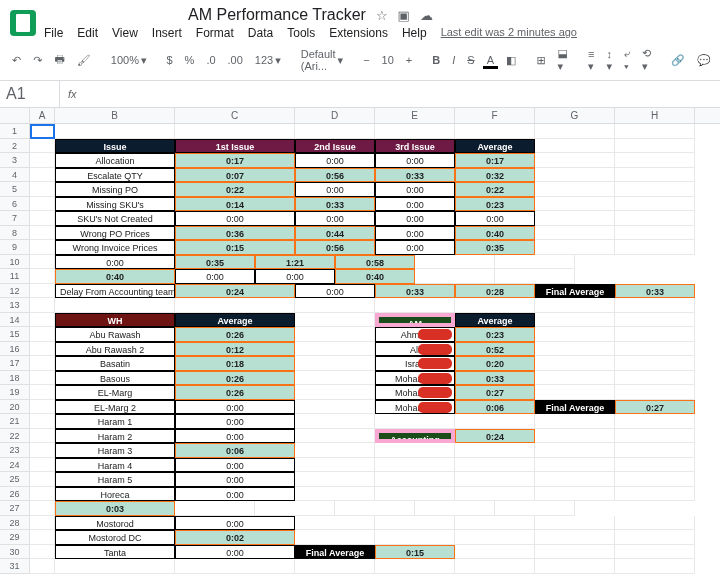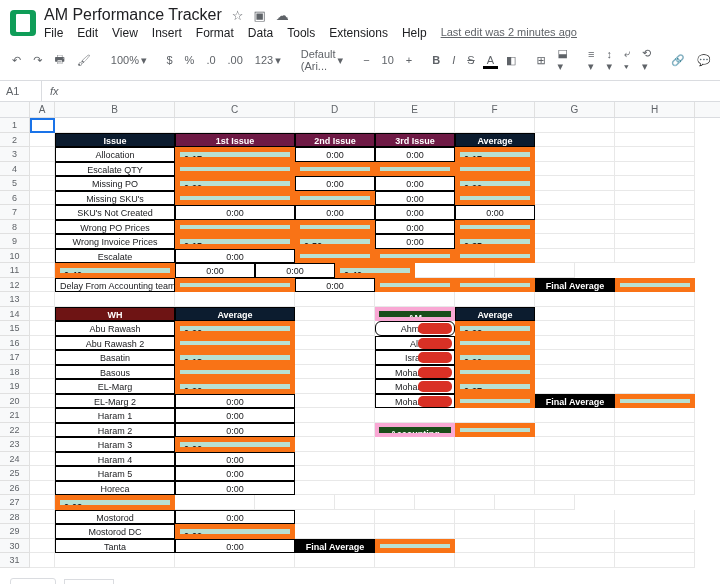--- a/index.html
+++ b/index.html
@@ -1,44 +1,44 @@
 <!DOCTYPE html>
 <html><head>
 <meta charset="utf-8">
 <style>
 * { box-sizing: border-box; margin: 0; padding: 0; }
 body { font-family: Arial, sans-serif; font-size: 11px; color: #202124; background: #fff; width: 720px; height: 584px; overflow: hidden; }
 .header { display: flex; align-items: center; padding: 6px 10px 0; gap: 8px; }
 .logo { width: 26px; height: 26px; background: #0f9d58; border-radius: 4px; display: flex; align-items: center; justify-content: center; }
 .logo-inner { width: 14px; height: 18px; background: #fff; border-radius: 1px; }
 .title-area { display: flex; flex-direction: column; gap: 2px; }
-.title-row { display: flex; align-items: center; gap: 10px; }
+.title-row { display: flex; align-items: center; gap: 10px; justify-content: center; }
 .doc-title { font-size: 16px; color: #202124; }
 .title-icons { display: flex; gap: 10px; color: #5f6368; font-size: 13px; }
 .menubar { display: flex; gap: 14px; font-size: 12px; color: #202124; }
 .menubar span { cursor: pointer; }
 .last-edit { color: #5f6368; text-decoration: underline; font-size: 11px; }
 .toolbar { display: flex; align-items: center; gap: 4px; padding: 4px 8px; border-bottom: 1px solid #dadce0; font-size: 11px; color: #5f6368; }
 .tb { padding: 3px 4px; display: flex; align-items: center; gap: 2px; cursor: pointer; }
 .sep { width: 1px; height: 18px; background: #dadce0; margin: 0 2px; }
 .namebox-row { display: flex; align-items: center; border-bottom: 1px solid #dadce0; }
-.namebox { width: 42px; padding: 4px 6px; font-size: 11px; color: #5f6368; border-right: 1px solid #dadce0; }
+.namebox { width: 60px; padding: 4px 6px; font-size: 16px; color: #5f6368; border-right: 1px solid #dadce0; }
 .fx { padding: 4px 8px; font-style: italic; color: #5f6368; }
 .grid-wrap { position: relative; height: 470px; overflow: auto; }
 .col-headers { display: flex; position: sticky; top: 0; background: #f8f9fa; border-bottom: 1px solid #dadce0; z-index: 2; }
 .col-headers .ch { text-align: center; font-size: 10px; color: #5f6368; border-right: 1px solid #e0e0e0; padding: 2px 0; }
 .row { display: flex; height: 14.5px; position: relative; }
 .rn { width: 30px; text-align: center; font-size: 9px; color: #5f6368; background: #f8f9fa; border-right: 1px solid #e0e0e0; border-bottom: 1px solid #e0e0e0; flex-shrink: 0; line-height: 14px; }
 .cell { border-right: 1px solid #e8e8e8; border-bottom: 1px solid #e8e8e8; padding: 0 4px; font-size: 9px; line-height: 14px; overflow: hidden; white-space: nowrap; }
 .cA { width: 25px; } .cB { width: 120px; } .cC { width: 120px; } .cD { width: 80px; } .cE { width: 80px; } .cF { width: 80px; } .cG { width: 80px; } .cH { width: 80px; }
 .header-dark { background: #0c1c2f; color: #fff; font-weight: bold; text-align: center; border: 1px solid #000; }
 .header-maroon { background: #6e1a45; color: #fff; font-weight: bold; text-align: center; border: 1px solid #000; }
 .header-red { background: #6e1414; color: #fff; font-weight: bold; text-align: center; border: 1px solid #000; }
 .header-green { background: #1a4d1a; color: #fff; font-weight: bold; text-align: center; border: 4px solid #f9a8d4; }
-.mint-b { background: #b8e0d2; text-align: left; font-weight: bold; border: 5px solid #f97316; }
+.mint-b { background: #b8e0d2; text-align: center; font-weight: bold; border: 1px solid #f97316; }
 .white-c { background: #fff; text-align: center; border: 1px solid #000; }
 .black-label { background: #000; color: #fff; font-weight: bold; text-align: center; border: 1px solid #000; }
 .selected { outline: 2px solid #1a73e8; outline-offset: -2px; }
 .add-row { display: flex; align-items: center; gap: 8px; padding: 6px 10px; font-size: 11px; color: #5f6368; }
 .add-btn { padding: 4px 12px; border: 1px solid #dadce0; border-radius: 3px; background: #fff; cursor: pointer; font-size: 11px; }
 .add-input { width: 50px; padding: 3px; border: 1px solid #dadce0; font-size: 11px; }
 </style>
 </head>
 <body>
 
@@ -229,21 +229,20 @@
         <div class="cell cC mint-b">0:15</div>
         <div class="cell cD mint-b">0:56</div>
         <div class="cell cE white-c">0:00</div>
         <div class="cell cF mint-b">0:35</div>
         <div class="cell cG"></div>
         <div class="cell cH"></div>
       </div>
       <div class="row">
         <div class="rn">10</div>
         <div class="cell cA"></div>
-        <div class="cell cB white-c">Escalate</div>
         <div class="cell cC white-c">0:00</div>
         <div class="cell cD mint-b">0:35</div>
         <div class="cell cE mint-b">1:21</div>
         <div class="cell cF mint-b">0:58</div>
         <div class="cell cG"></div>
         <div class="cell cH"></div>
       </div>
       <div class="row">
         <div class="rn">11</div>
         <div class="cell cA"></div>
@@ -286,21 +285,21 @@
         <div class="cell cF header-dark">Average</div>
         <div class="cell cG"></div>
         <div class="cell cH"></div>
       </div>
       <div class="row">
         <div class="rn">15</div>
         <div class="cell cA"></div>
         <div class="cell cB white-c">Abu Rawash</div>
         <div class="cell cC mint-b">0:26</div>
         <div class="cell cD"></div>
-        <div class="cell cE white-c" style="position: relative; border-radius: 6px;">Ahmed<div style="position: absolute; right: 2px; top: 1px; width: 34px; height: 11px; background: rgb(217, 48, 37); border-radius: 5px;"></div></div>
+        <div class="cell cE white-c" style="position: relative;">Ahmed<div style="position: absolute; right: 2px; top: 1px; width: 34px; height: 11px; background: rgb(217, 48, 37); border-radius: 5px;"></div></div>
         <div class="cell cF mint-b">0:23</div>
         <div class="cell cG"></div>
         <div class="cell cH"></div>
       </div>
       <div class="row">
         <div class="rn">16</div>
         <div class="cell cA"></div>
         <div class="cell cB white-c">Abu Rawash 2</div>
         <div class="cell cC mint-b">0:12</div>
         <div class="cell cD"></div>

